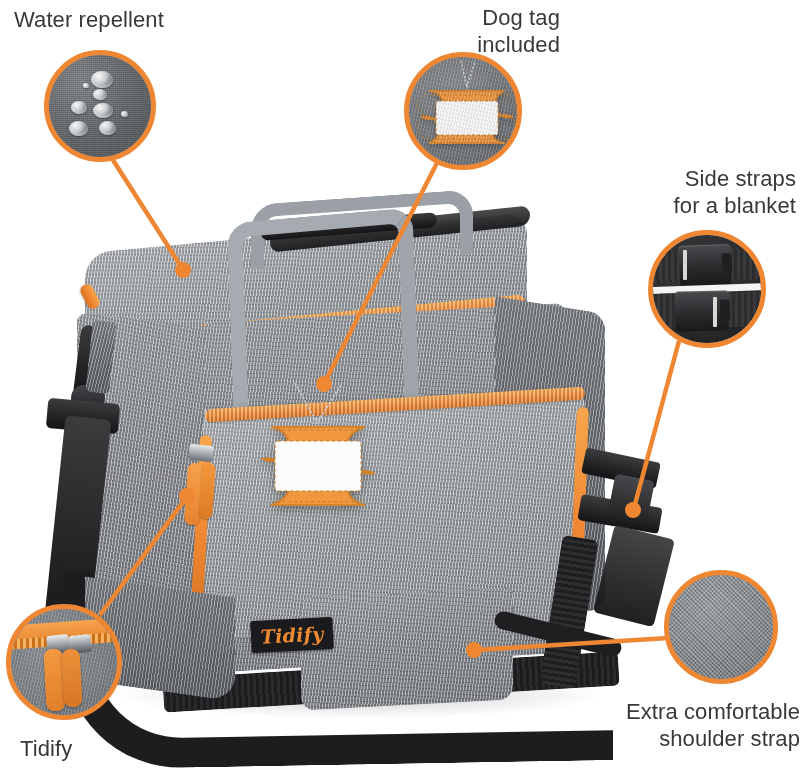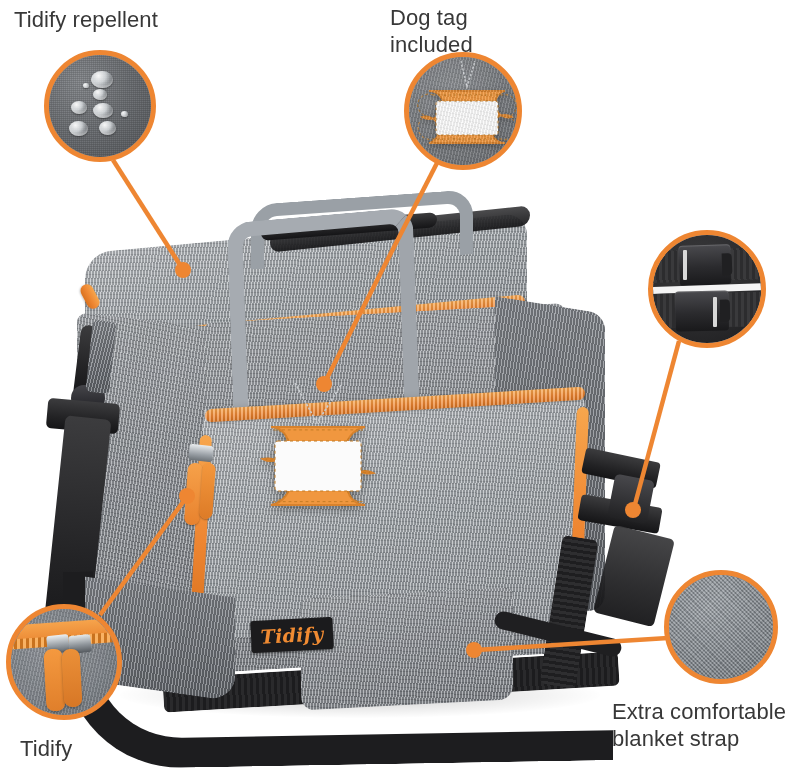--- a/index.html
+++ b/index.html
@@ -13,21 +13,21 @@
 
   
   .callout-label{
     position:absolute;
     color:#383838;
     font-size:22px;
     line-height:27px;
     font-weight:400;
     letter-spacing:.1px;
     white-space:pre-line;
-    text-align:left;
+    text-align:right;
     -webkit-font-smoothing:antialiased;
   }
   .lbl-water{left:14px;top:6px;text-align:left;}
   .lbl-dogtag{left:390px;top:4px;width:170px;}
   .lbl-side{left:608px;top:165px;width:188px;}
   .lbl-shoulder{left:612px;top:698px;width:188px;}
   .lbl-zipper{left:20px;top:735px;text-align:left;}
 
   
   #leaders{position:absolute;left:0;top:0;width:800px;height:770px;}
@@ -358,20 +358,22 @@
 
       <div style="position:absolute;left:34px;top:40px;width:19px;height:62px;
                   background:linear-gradient(180deg,#f4993f,#e07f2b);border-radius:8px;
                   transform:rotate(-3deg);box-shadow:0 1px 3px rgba(0,0,0,.35);"></div>
       <div style="position:absolute;left:52px;top:40px;width:18px;height:58px;
                   background:linear-gradient(180deg,#eb9038,#d77726);border-radius:8px;
                   transform:rotate(-3deg);box-shadow:0 1px 3px rgba(0,0,0,.35);"></div>
     </div>
   </div>
 
-  <div class="callout-label lbl-water">Tidify repellent</div>
+  <div class="callout-label lbl-water">Water repellent</div>
   <div class="callout-label lbl-dogtag">Dog tag
 included</div>
+  <div class="callout-label lbl-side">Side straps
+for a blanket</div>
   <div class="callout-label lbl-shoulder">Extra comfortable
-blanket strap</div>
+shoulder strap</div>
   <div class="callout-label lbl-zipper">Tidify</div>
 
 </div>
 
 </body></html>

